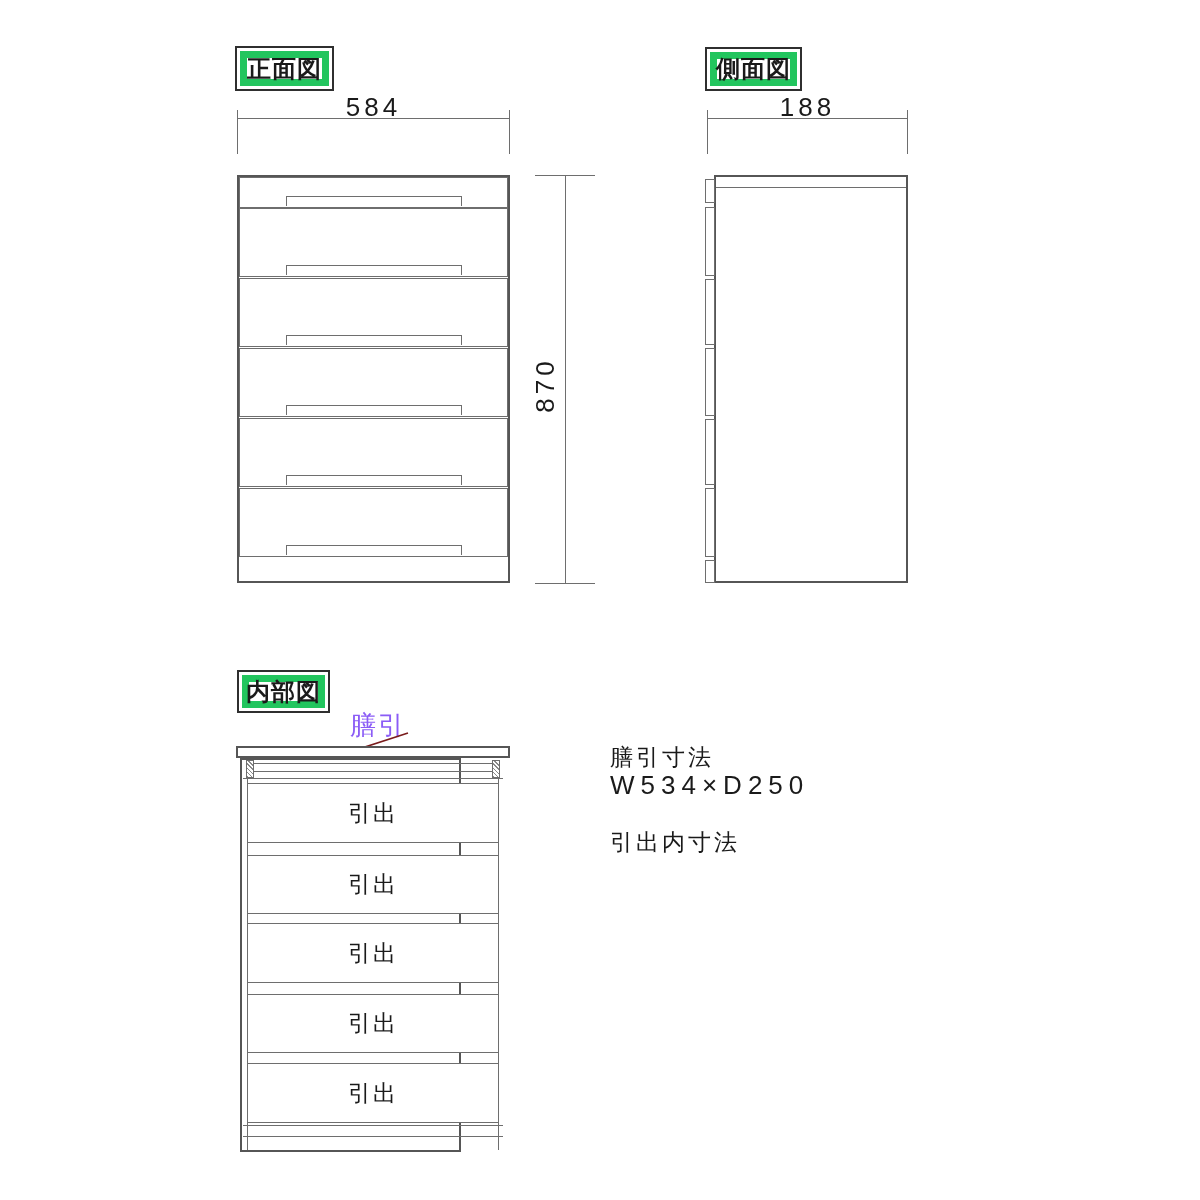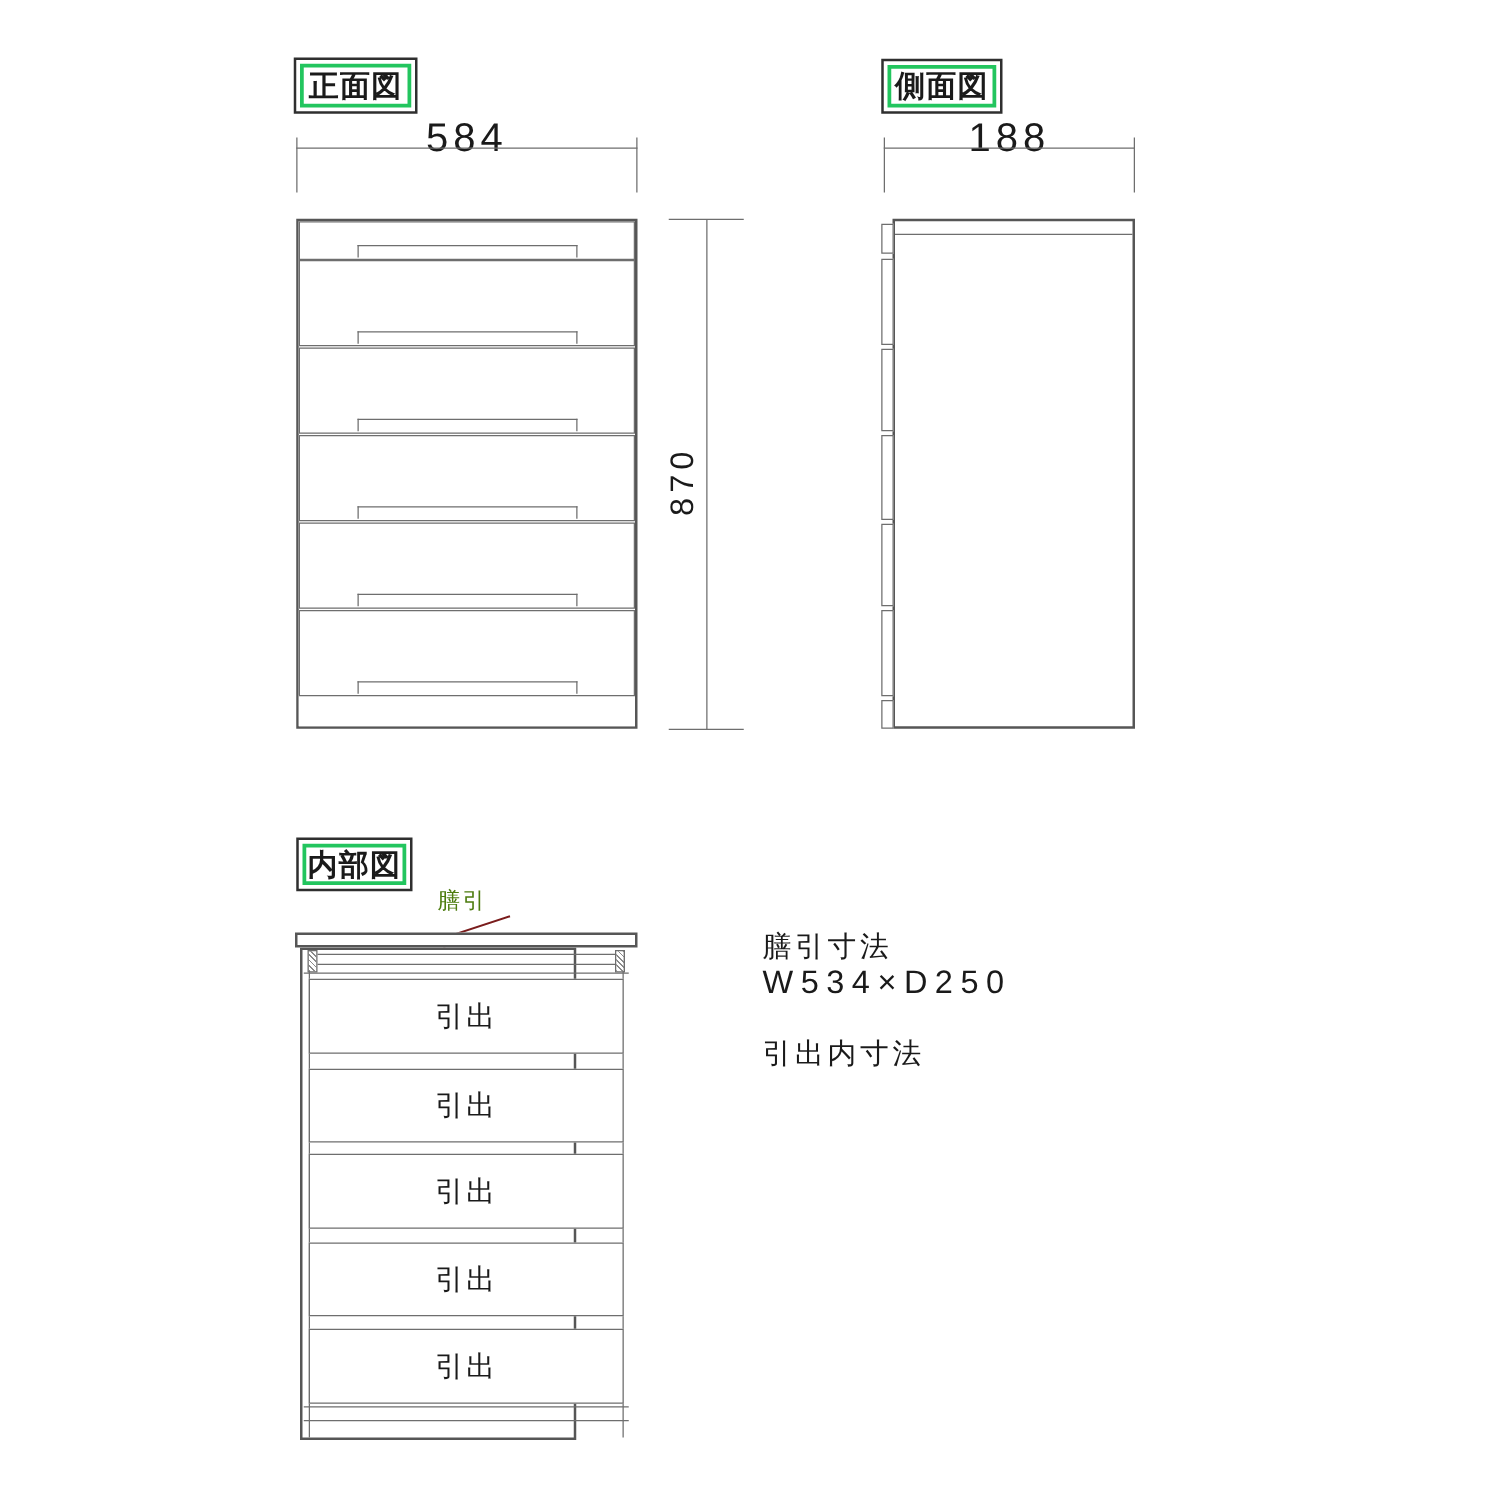--- a/index.html
+++ b/index.html
@@ -8,29 +8,29 @@
     font-family:"Liberation Sans","DejaVu Sans",sans-serif;color:#1a1a1a;
     overflow:hidden;
   }
   .abs{position:absolute;}
 
   
   .label-box{
     position:absolute;border:2px solid #2f2f2f;background:#fff;padding:3px;box-sizing:border-box;
   }
   .label-box .inner{
-    border:3px solid #22c55e;height:100%;box-sizing:border-box;
+    border:7px solid #22c55e;height:100%;box-sizing:border-box;
     display:flex;align-items:center;justify-content:center;
     font-size:24px;font-weight:600;letter-spacing:1px;white-space:nowrap;padding:0 6px;
   }
 
   
   .dim-h{position:absolute;}
   .dim-h .dtext{position:absolute;top:0;left:0;right:0;text-align:center;
-    font-size:32px;letter-spacing:4px;color:#1a1a1a;}
+    font-size:26px;letter-spacing:4px;color:#1a1a1a;}
   .dim-h .dline{position:absolute;top:26px;left:0;right:0;height:1px;background:#6e6e6e;}
   .dim-h .tickL,.dim-h .tickR{position:absolute;top:18px;width:1px;height:44px;background:#6e6e6e;}
   .dim-h .tickL{left:0;}
   .dim-h .tickR{right:0;}
 
   .vline{position:absolute;width:1px;background:#6e6e6e;}
   .hline{position:absolute;height:1px;background:#6e6e6e;}
   .dim-v-text{
     position:absolute;width:84px;height:30px;text-align:center;
     font-size:26px;letter-spacing:4px;transform:rotate(-90deg);
@@ -56,21 +56,21 @@
   .int-side{position:absolute;top:0;bottom:0;width:1px;background:#6e6e6e;}
   .hatch{
     position:absolute;width:8px;height:18px;border:1px solid #6e6e6e;box-sizing:border-box;
     background:repeating-linear-gradient(45deg,#8a8a8a 0 1px,#ffffff 1px 3px);
   }
   .drawer{
     position:absolute;border:1px solid #6e6e6e;background:#fff;box-sizing:border-box;
     display:flex;align-items:center;justify-content:center;
     font-size:23px;letter-spacing:2px;color:#1a1a1a;
   }
-  .tray-callout{position:absolute;font-size:18px;letter-spacing:2px;color:#4d7c0f;}
+  .tray-callout{position:absolute;font-size:26px;letter-spacing:2px;color:#8b5cf6;}
 
   
   .note-jp{position:absolute;font-size:23px;letter-spacing:3px;color:#1a1a1a;white-space:nowrap;}
   .note-num{position:absolute;font-size:26px;letter-spacing:6px;color:#1a1a1a;white-space:nowrap;text-align:right;}
 </style>
 </head>
 <body>
 
 <div class="canvas">
 

